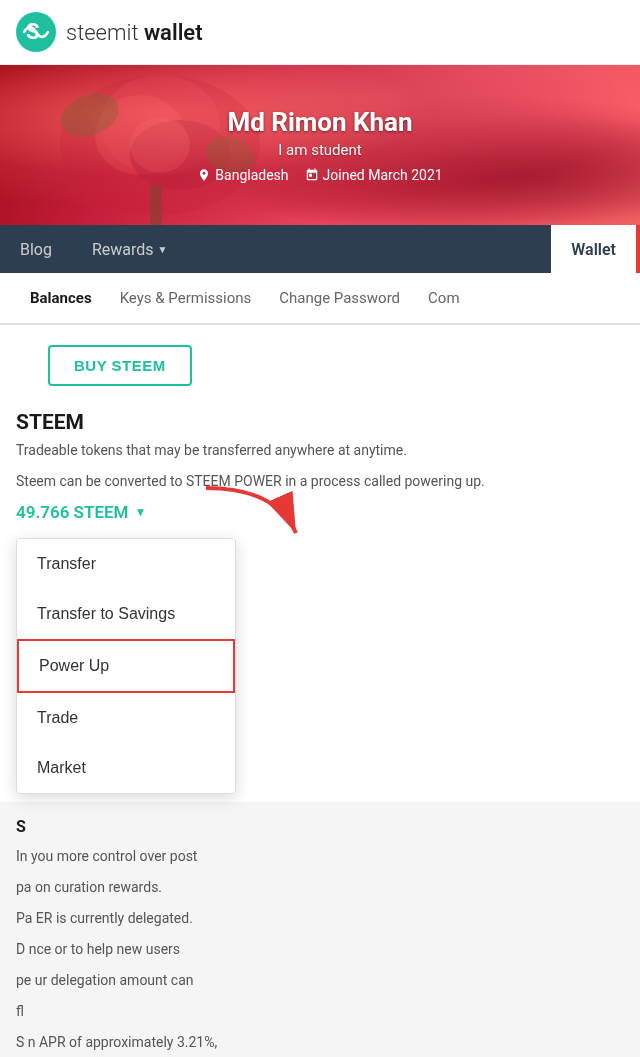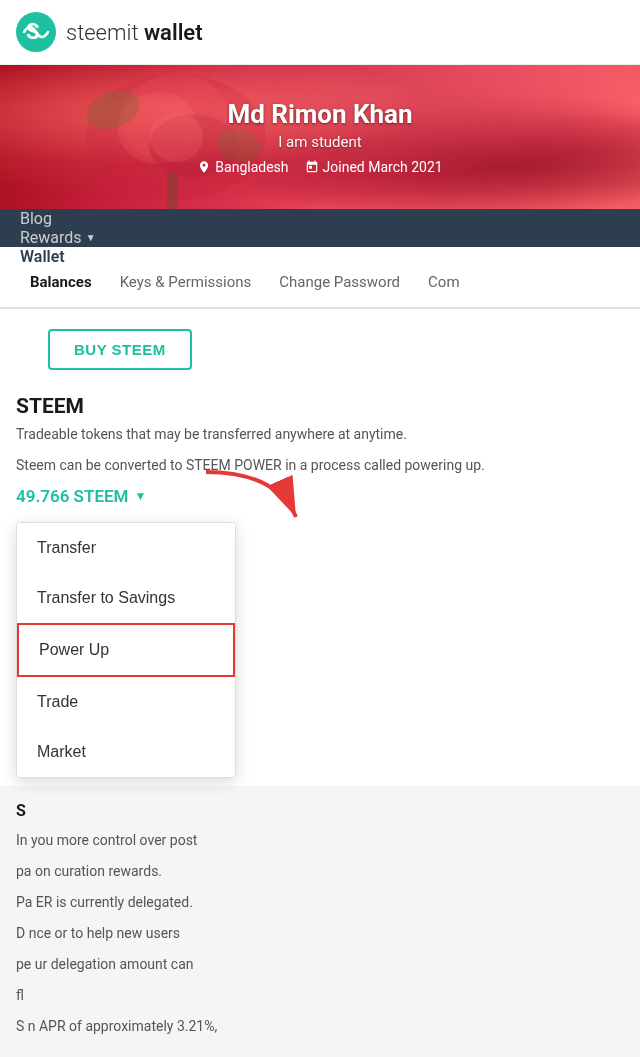--- a/index.html
+++ b/index.html
@@ -31,21 +31,21 @@
       color: #333;
     }
     .app-title strong {
       font-weight: 600;
       color: #1a1a1a;
     }
 
     
     .profile-banner {
       position: relative;
-      height: 144px;
+      height: 160px;
       background: linear-gradient(135deg, #8b0000 0%, #c41e3a 30%, #e8445a 60%, #ff6b6b 100%);
       overflow: hidden;
       display: flex;
       flex-direction: column;
       align-items: center;
       justify-content: center;
     }
     .banner-bg {
       position: absolute;
       top: 0; left: 0; right: 0; bottom: 0;
@@ -92,21 +92,20 @@
       align-items: center;
       gap: 4px;
     }
 
     
     .nav-bar {
       display: flex;
       align-items: stretch;
       background: #2c3e50;
       height: 48px;
-      flex-direction: column;
     }
     .nav-item {
       padding: 0 20px;
       display: flex;
       align-items: center;
       color: #ccc;
       font-size: 16px;
       cursor: pointer;
       gap: 4px;
     }

